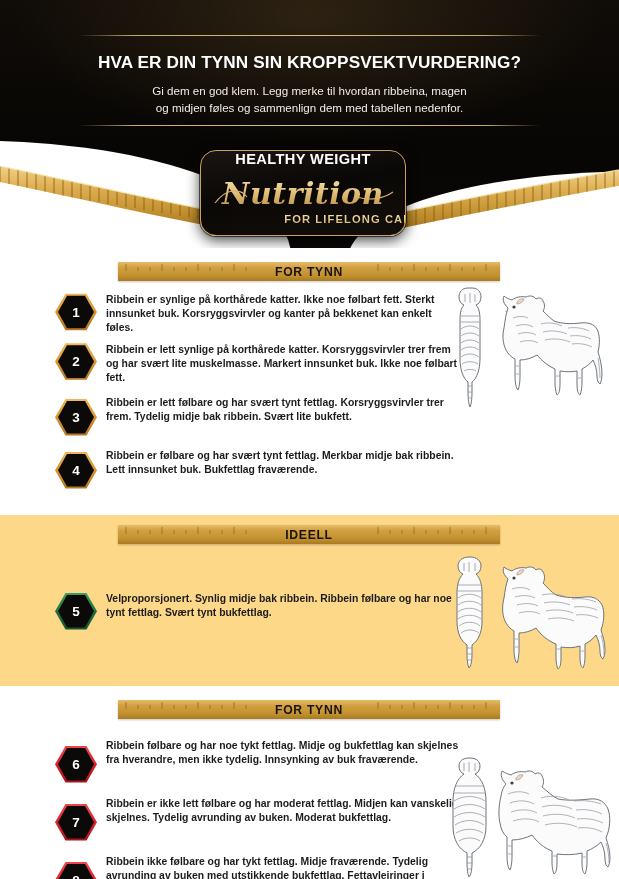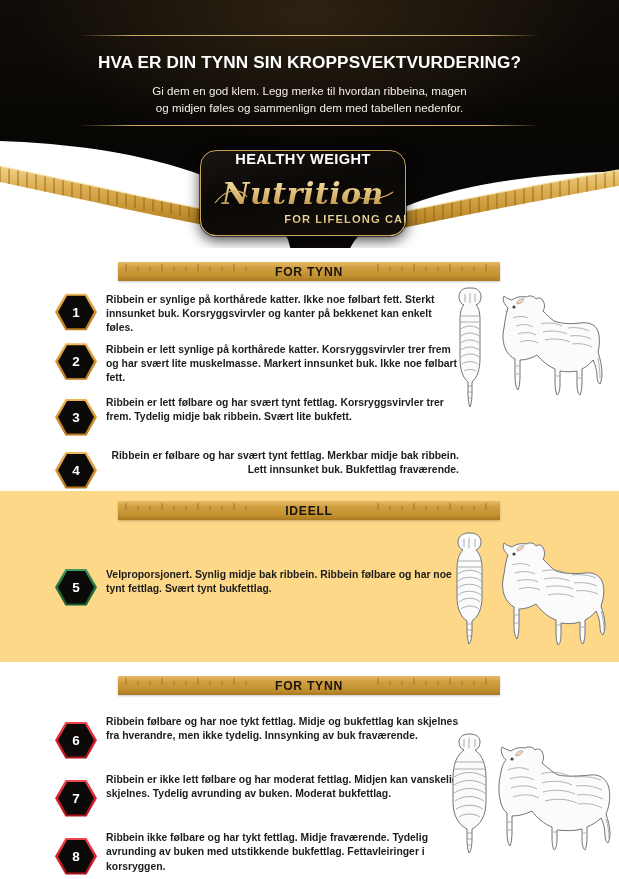--- a/index.html
+++ b/index.html
@@ -107,21 +107,21 @@
     font-size:11.2px; font-weight:700; letter-spacing:1.1px;
     background: linear-gradient(180deg,#f7e6b6 0%, #d8b36a 100%);
     -webkit-background-clip:text; background-clip:text; color:transparent;
   }
   .badge-swash {
     position:absolute; left:6px; top:32px; width:194px; height:30px;
   }
 
   
   .section { position:relative; width:619px; }
-  .section.ideal { background:#fdd888; }
+  .section.ideal { background:#fdd888;margin-top:24px; }
 
   .bar-wrap { position:relative; height:19px; margin: 0 0 0 118px; width:382px; }
   .bar {
     position:absolute; inset:0;
     background: linear-gradient(180deg,#e6bc68 0%, #d2a043 28%, #c2912f 72%, #a97a22 100%);
     box-shadow: 0 1px 2px rgba(0,0,0,.22);
     overflow:hidden;
   }
   .bar-ticks { position:absolute; inset:0; }
   .bar-label {
@@ -372,21 +372,21 @@
           <div class="hex">3</div>
         </div>
         <div class="row-text" style="padding-top:6px;">Ribbein er lett følbare og har svært tynt fettlag. Korsryggsvirvler trer frem. Tydelig midje bak ribbein. Svært lite bukfett.</div>
       </div>
 
       <div class="row">
         <div class="hexwrap" style="margin-top:8px;">
           <div class="hexring ring-gold"></div>
           <div class="hex">4</div>
         </div>
-        <div class="row-text" style="padding-top:6px;text-align:right;">Ribbein er følbare og har svært tynt fettlag. Merkbar midje bak ribbein. Lett innsunket buk. Bukfettlag fraværende.</div>
+        <div class="row-text" style="padding-top:6px;">Ribbein er følbare og har svært tynt fettlag. Merkbar midje bak ribbein. Lett innsunket buk. Bukfettlag fraværende.</div>
       </div>
     </div>
 
     <svg class="catart" style="top:18px; width:175px; height:150px;" viewBox="0 0 175 150">
       <g fill="#fbfbfb" stroke="#6d747c" stroke-width="1">
 
         <path d="M30,22 C24,22 21,26 21,31 C21,35 23,38 26,39 C23,42 22,47 22,54 L22,92 C22,104 25,112 30,116 L30,126 C30,134 31,139 32,141 C33,139 34,134 34,126 L34,116 C39,112 42,104 42,92 L42,54 C42,47 41,42 38,39 C41,38 43,35 43,31 C43,26 40,22 34,22 Z"></path>
         <g stroke="#8d949b" stroke-width=".75" fill="none">
           <path d="M23,50 L41,50"></path>
             <path d="M23,56 L41,56"></path>

